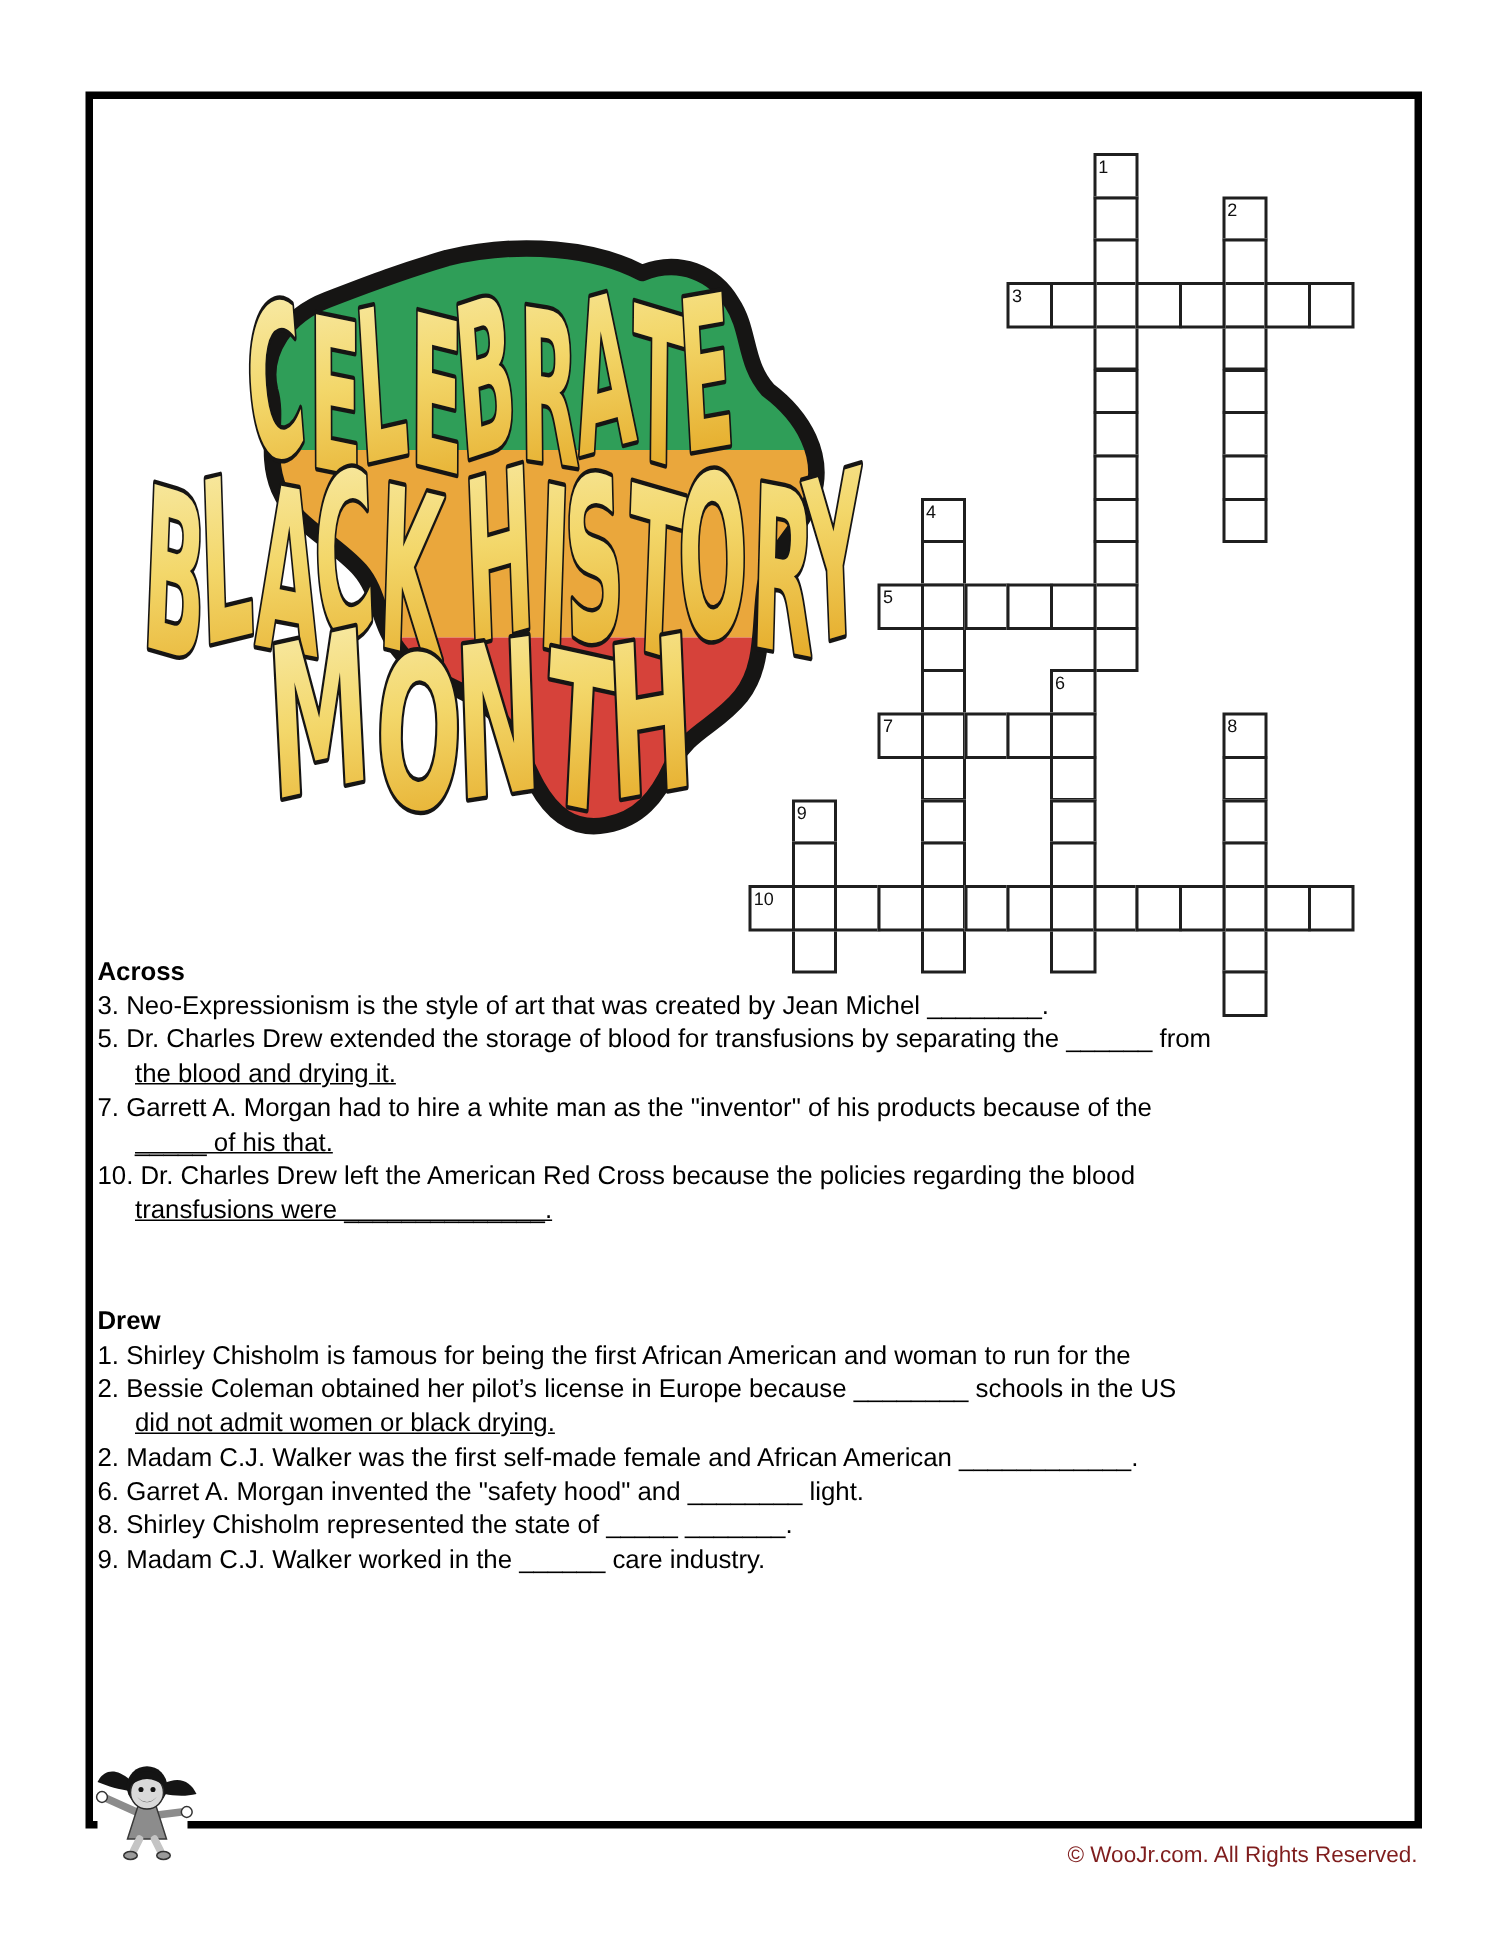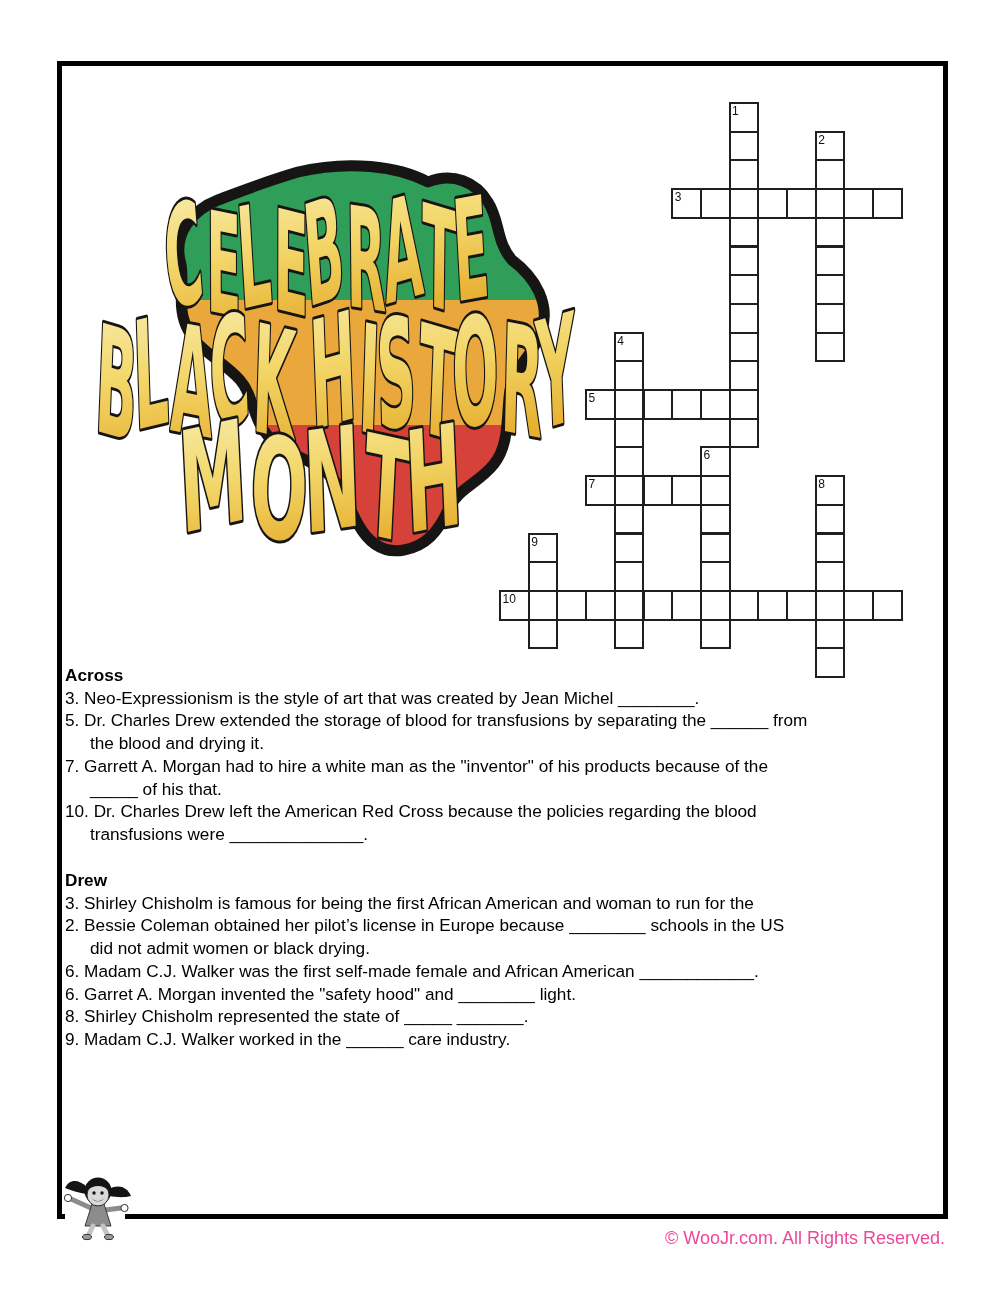--- a/index.html
+++ b/index.html
@@ -7,32 +7,32 @@
   .frame{position:absolute;left:57px;top:61px;width:891px;height:1158px;
          border:5px solid var(--frame,#000);box-sizing:border-box;}
   
   .grid{position:absolute;left:0;top:0;}
   .cell{position:absolute;background:#fff;border:2px solid var(--grid-line,#1f1f1f);box-sizing:border-box;}
   .cellnum{position:absolute;font-size:12px;line-height:12px;color:#111;}
   
   .clues{position:absolute;width:900px;font-size:17.2px;line-height:22.7px;}
   .clues .clue-header{font-weight:bold;}
   .clue-line{white-space:nowrap;}
-  .clue-line.indent{padding-left:25px;}
-  .clues-across{left:65px;top:664px;}
+  .clue-line.indent{padding-left:25px;text-decoration:underline;}
+  .clues-across{left:65px;top:636px;}
   .clues-down{left:65px;top:869px;}
   
   .logo{position:absolute;left:68px;top:158px;width:520px;height:400px;}
   .logo text{font-family:"DejaVu Sans",sans-serif;font-weight:bold;
              fill:url(#goldgrad);stroke:var(--outline-black,#161514);stroke-width:6px;
              stroke-linejoin:round;paint-order:stroke fill;}
   
   .girl{position:absolute;left:55px;top:1158px;width:100px;height:85px;}
   .footer{position:absolute;top:1228px;left:400px;right:55px;text-align:right;
-          font-size:18px;color:#ec4899;}
+          font-size:15px;color:#7f1d1d;}
 </style>
 </head>
 <body>
 
 <div class="frame"></div>
 
 <svg class="logo" viewBox="0 0 520 400">
   <defs>
     <linearGradient id="goldgrad" x1="0" y1="0" x2="0.25" y2="1">
       <stop offset="0" style="stop-color:var(--letter-light,#f9efb6)"></stop>
@@ -160,24 +160,24 @@
       <div class="clue-line">7. Garrett A. Morgan had to hire a white man as the "inventor" of his products because of the</div>
       <div class="clue-line indent">_____ of his that.</div>
       <div class="clue-line">10. Dr. Charles Drew left the American Red Cross because the policies regarding the blood</div>
       <div class="clue-line indent">transfusions were ______________.</div>
     </div>
 </section>
 
 <section class="clues clues-down">
   <div class="clue-header">Drew</div>
   <div>
-      <div class="clue-line">3. Shirley Chisholm is famous for being the first African American and woman to run for the</div>
+      <div class="clue-line">1. Shirley Chisholm is famous for being the first African American and woman to run for the</div>
       <div class="clue-line">2. Bessie Coleman obtained her pilot’s license in Europe because ________ schools in the US</div>
       <div class="clue-line indent">did not admit women or black drying.</div>
-      <div class="clue-line">6. Madam C.J. Walker was the first self-made female and African American ____________.</div>
+      <div class="clue-line">2. Madam C.J. Walker was the first self-made female and African American ____________.</div>
       <div class="clue-line">6. Garret A. Morgan invented the "safety hood" and ________ light.</div>
       <div class="clue-line">8. Shirley Chisholm represented the state of _____ _______.</div>
       <div class="clue-line">9. Madam C.J. Walker worked in the ______ care industry.</div>
     </div>
 </section>
 
 <svg class="girl" viewBox="0 0 100 85">
   <rect x="10" y="53" width="60" height="12" fill="#ffffff"></rect>
 
   <path d="M36,50 L16,41" stroke="#8c8c8c" stroke-width="5" stroke-linecap="round" fill="none"></path>

